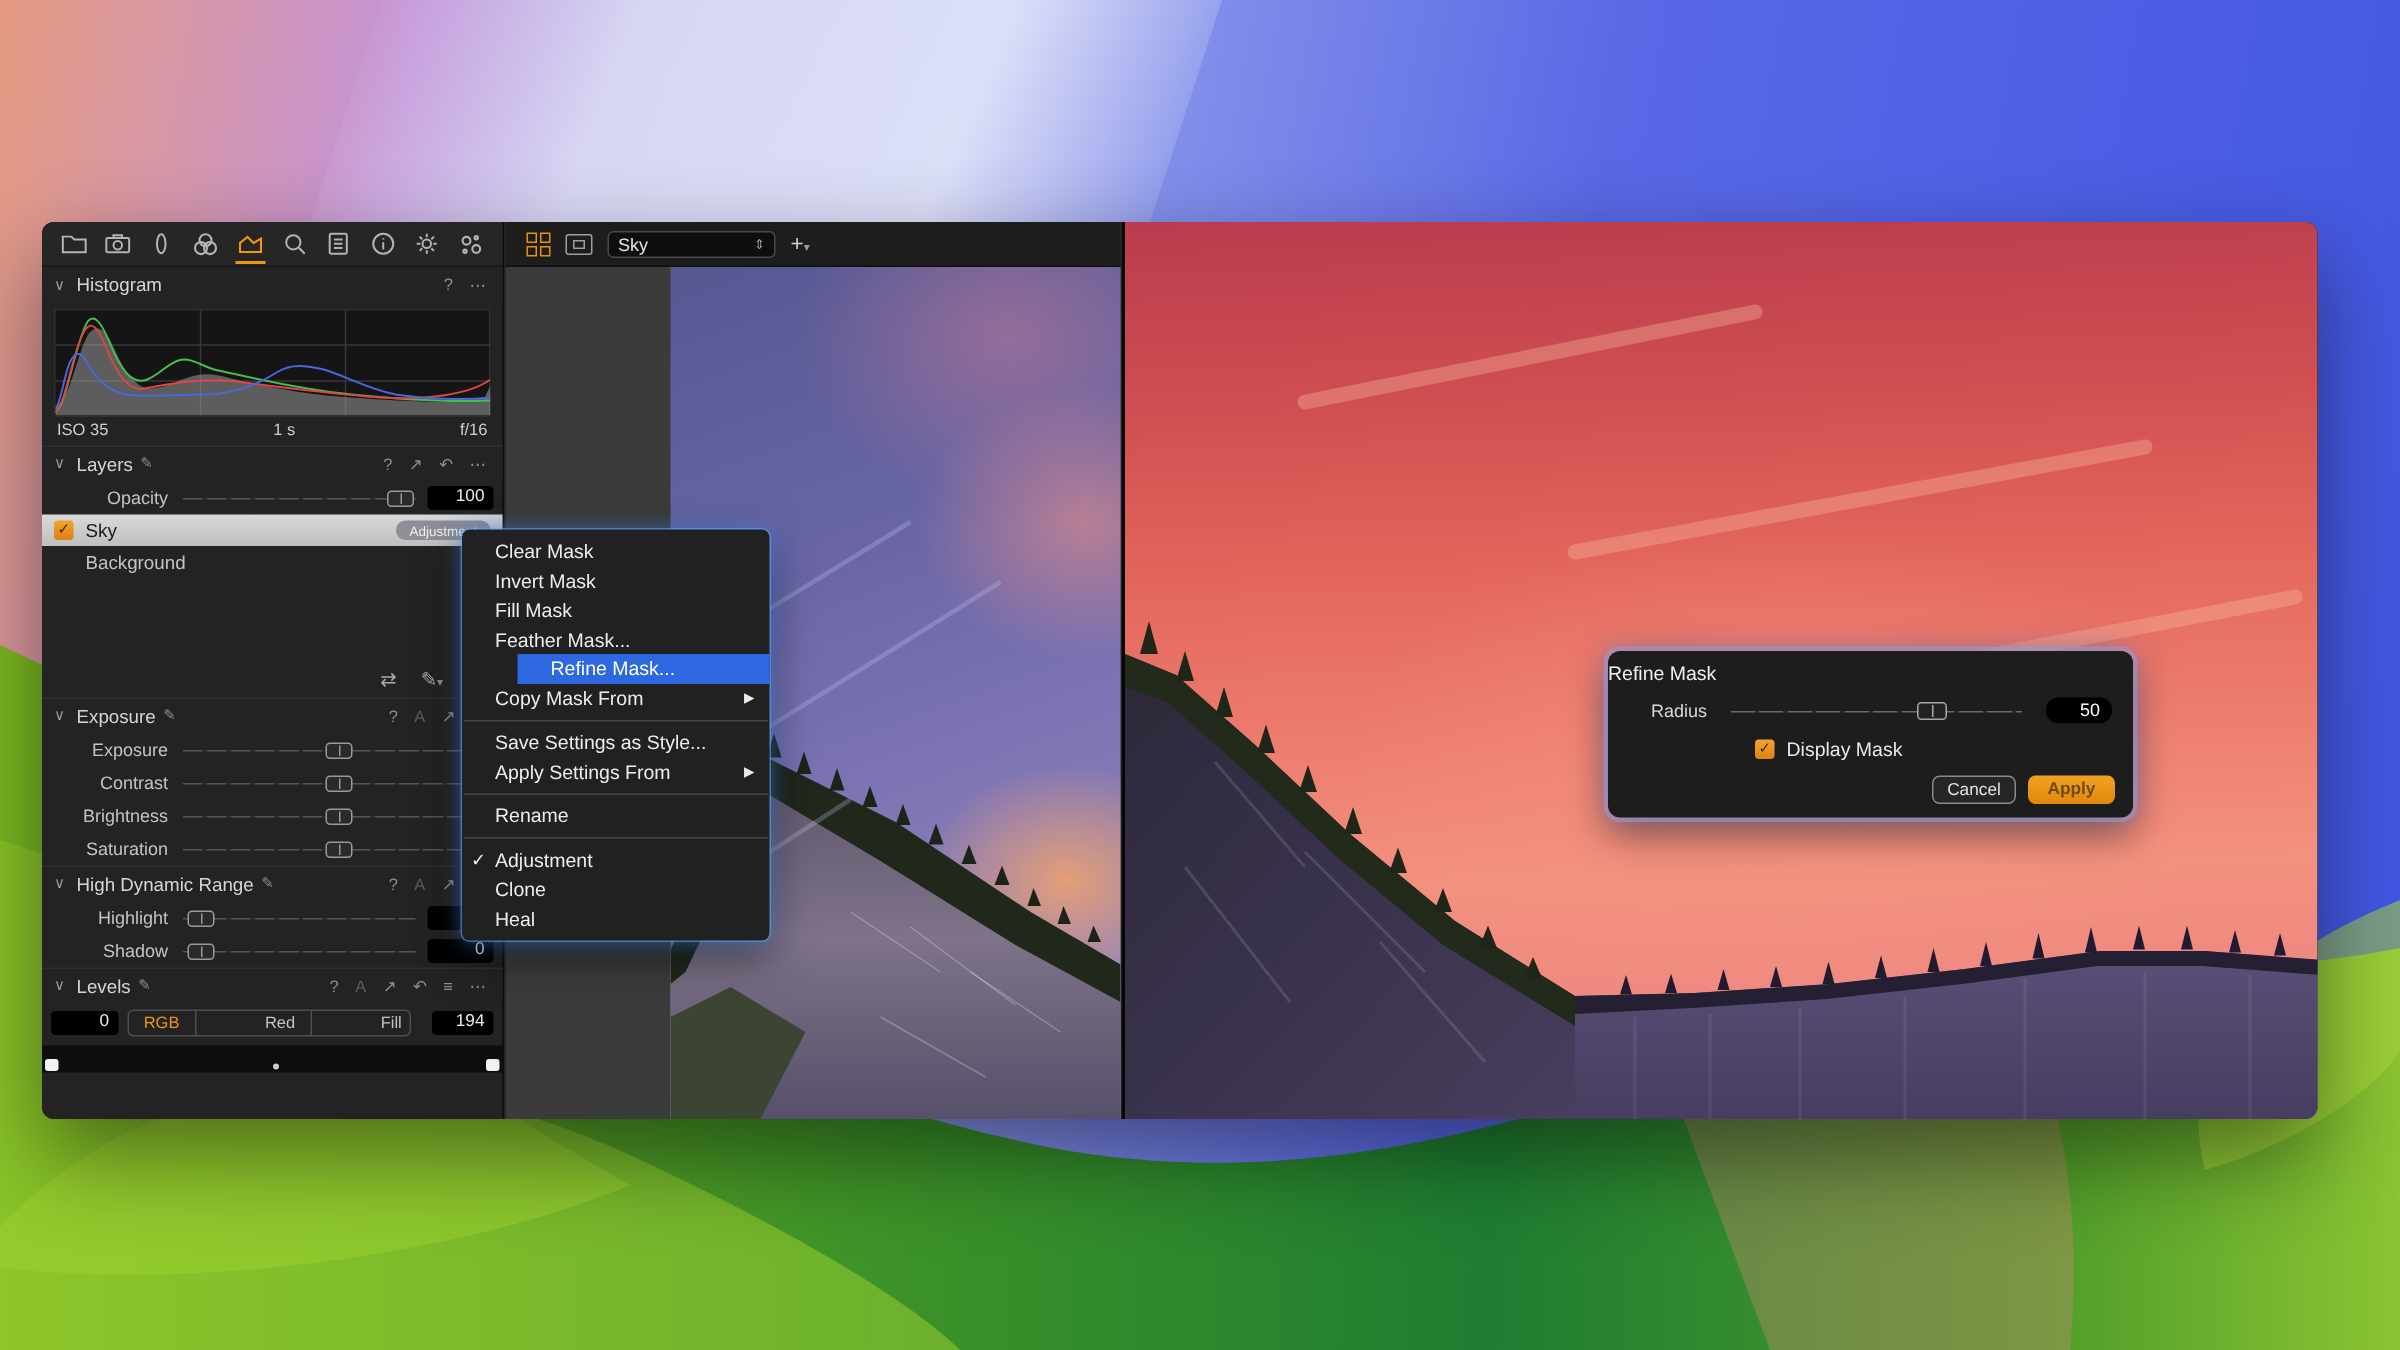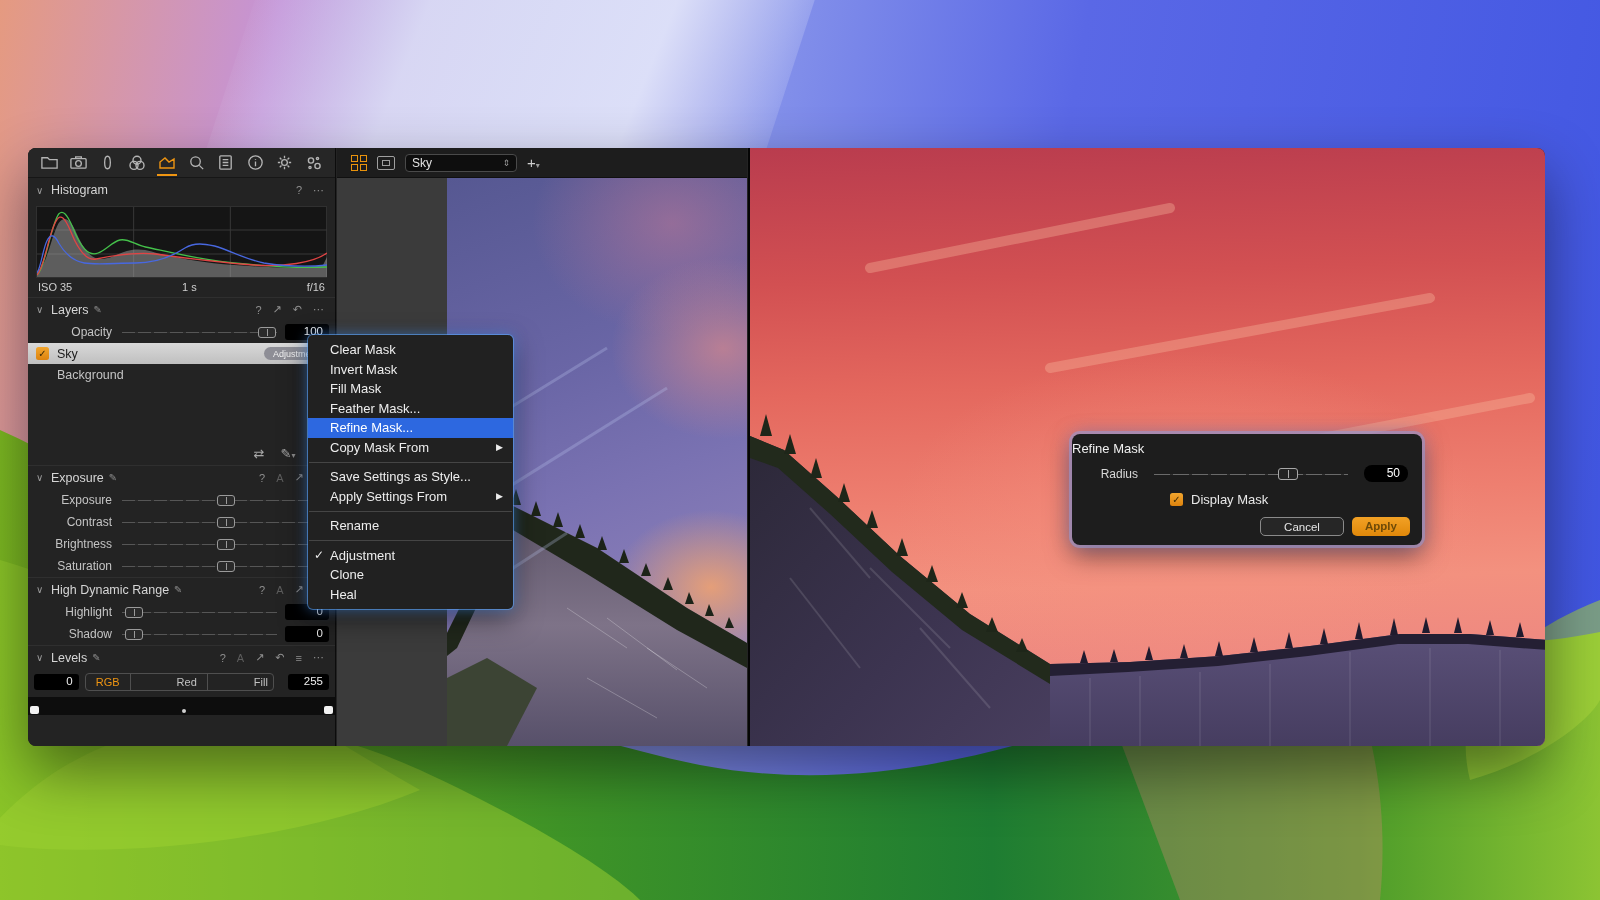--- a/index.html
+++ b/index.html
@@ -95,26 +95,26 @@
   .v-img svg { position:absolute; left:0; top:0; }
 
   
   .preview { position:absolute; left:720px; top:0; width:797px; height:598px; border-left:2px solid #050505;
     background:
       radial-gradient(420px 240px at 55% 62%, rgba(246,148,130,.55), rgba(246,148,130,0) 70%),
       linear-gradient(178deg, #b93c4e 0%, #d25052 22%, #e4685e 40%, #ee7f70 58%, #f3917f 72%, #ef8a80 82%, #e87f82 100%); }
   .preview svg { position:absolute; left:0; top:0; }
 
   
-  .ctx-menu { position:absolute; left:308px; top:335px; width:205px; background:#212121;
+  .ctx-menu { position:absolute; left:308px; top:353px; width:205px; background:#212121;
     border-radius:5px; padding:5px 0; z-index:40;
     box-shadow:0 0 0 1px rgba(96,170,255,.55), 0 0 14px rgba(70,150,255,.55), 0 10px 28px rgba(0,0,0,.5); }
   .mi { position:relative; height:19.5px; line-height:19.5px; padding-left:22px; padding-right:10px;
     color:#ededed; font-size:13px; white-space:nowrap; }
-  .mi.hl { background:#2d68e0; color:#fff; }
+  .mi.hl { background:#2d68e0; color:#fff;margin-left:37px; }
   .mi .sub { position:absolute; right:10px; top:0; font-size:9px; }
   .mi .chk { position:absolute; left:6px; top:0; font-size:12px; }
   .msep { height:1px; background:#454545; margin:4.5px 1px; }
 
   
   .dialog { position:absolute; left:1072px; top:434px; width:350px; height:111px; background:#1d1d1d;
     border-radius:8px; z-index:50; color:#e8e8e8;
     box-shadow:0 0 0 3px rgba(151,155,213,.55), 0 0 18px rgba(130,135,210,.6), 0 10px 26px rgba(0,0,0,.5); }
   .dlg-title { text-align:left; font-size:13px; padding-top:7px; color:#f0f0f0; }
   .dlg-radius { display:flex; align-items:center; margin-top:9px; padding:0 14px; }
@@ -123,21 +123,21 @@
   .dlg-track::before { content:""; position:absolute; left:0; right:0; top:6px; height:1px;
     background:repeating-linear-gradient(90deg,#6a6a6a 0 16px,#2e2e2e 16px 19px); }
   .dlg-knob { position:absolute; top:0; left:64%; width:20px; height:12px; border:1px solid #a8a8a8;
     border-radius:3px; background:#222; }
   .dlg-knob::after { content:""; position:absolute; left:9px; top:1px; bottom:1px; width:1px; background:#a8a8a8; }
   .dlg-val { width:44px; height:17px; background:#000; border-radius:8px; color:#fff; font-size:12px;
     text-align:right; padding:1px 8px 0 0; margin-left:16px; }
   .dlg-check { display:flex; align-items:center; gap:8px; margin:10px 0 0 98px; font-size:13px; }
   .dlg-btns { display:flex; justify-content:flex-end; gap:8px; padding:10px 12px 0 0; }
   .btn { height:19px; border-radius:5px; font-size:11.5px; line-height:18px; text-align:center; }
-  .btn.cancel { width:84px; background:#262626; border:1px solid #8a8a8a; color:#e4e4e4; }
+  .btn.cancel { width:56px; background:#262626; border:1px solid #8a8a8a; color:#e4e4e4; }
   .btn.apply { width:58px; background:linear-gradient(#f2a125,#e0880a); color:#6e4a08; font-weight:bold; }
 </style>
 </head>
 <body>
 
 <div class="stage">
   <div class="light-band"></div>
   <svg class="hills" width="1600" height="900" viewBox="0 0 1600 900">
     <defs>
       <linearGradient id="gfield" x1="0" y1="0" x2="1" y2="0">
@@ -350,21 +350,21 @@
         <span class="hicon">⋯</span>
       </div>
       <div class="seg-row">
         <div class="valbox" style="margin-left:0; width:62px">0</div>
         <div class="seg">
           <div class="on">RGB</div>
           <div>Red</div>
           <div>Fill</div>
           <div>Blue</div>
         </div>
-        <div class="valbox" style="width:56px">255</div>
+        <div class="valbox" style="width:56px">194</div>
       </div>
       <div class="levels-strip">
         <div class="lv-handle" style="left:2px"></div>
         <div class="lv-dot"></div>
         <div class="lv-handle" style="right:2px"></div>
       </div>
     </div>
 
     <div class="viewer">
       <div class="v-img">

